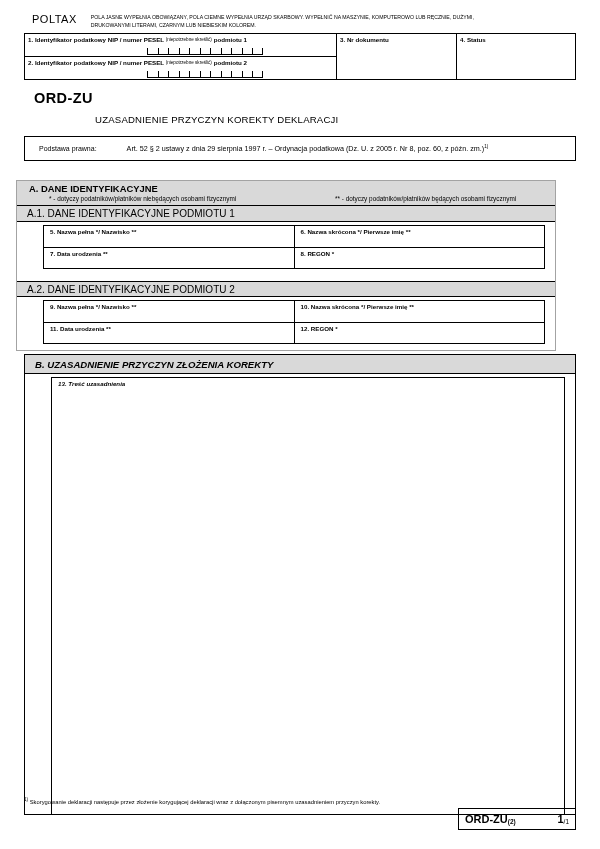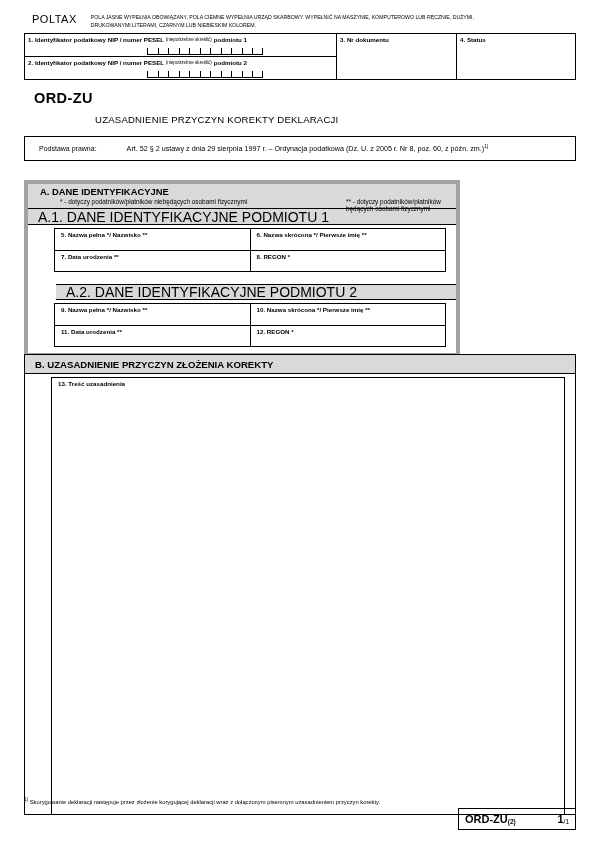--- a/index.html
+++ b/index.html
@@ -133,23 +133,23 @@
   }
   .legal .txt {
     font-size: 7.2px;
     padding-left: 30px;
   }
   .sup { font-size: 4.6px; vertical-align: 3px; }
 
   
   .secA {
     position: absolute;
-    left: 24px; top: 180px;
-    width: 436px;
-    border: 4px solid #a3a3a3;
+    left: 16px; top: 180px;
+    width: 540px;
+    border: 1px solid #a3a3a3;
   }
   .secA-head {
     background: #d9d9d9;
     border-bottom: 1px solid #000;
     height: 25px;
     position: relative;
   }
   .secA-title {
     position: absolute;
     left: 12px; top: 2px;
@@ -164,21 +164,21 @@
   .secA-note2 {
     position: absolute;
     left: 318px; top: 14px;
     font-size: 6.4px;
   }
 
   .subhead {
     background: #d9d9d9;
     border-bottom: 1px solid #000;
     height: 16px;
-    font-size: 14px;
+    font-size: 10px;
     padding-left: 10px;
     display: flex;
     align-items: center;
   }
   .fieldgrid {
     display: flex;
     flex-direction: column;
   }
   .fieldrow {
     display: flex;
@@ -202,20 +202,21 @@
     border: 1px solid #000;
   }
   .gapband { height: 6px; }
 
   
   .secB {
     position: absolute;
     left: 24px; top: 354px;
     width: 552px;
     border: 1px solid #000;
+    font-style: italic;
   }
   .secB-head {
     background: #d9d9d9;
     border-bottom: 1px solid #000;
     height: 19px;
     font-size: 9.6px;
     font-weight: bold;
     padding-left: 10px;
     display: flex;
     align-items: center;
@@ -355,21 +356,21 @@
           </div>
           <div class="fld">
             <div class="fld-label">8. REGON *</div>
           </div>
         </div>
       </div>
     </div>
 
     <div class="gapband"></div>
 
-    <div class="subhead" style="border-top:1px solid #000;margin-left:28px;">A.2. DANE IDENTYFIKACYJNE PODMIOTU 2</div>
+    <div class="subhead" style="border-top:1px solid #000;">A.2. DANE IDENTYFIKACYJNE PODMIOTU 2</div>
     <div class="subwrap">
       <div class="subwrap-inner fieldgrid">
         <div class="fieldrow">
           <div class="fld">
             <div class="fld-label">9. Nazwa pełna */ Nazwisko **</div>
           </div>
           <div class="fld">
             <div class="fld-label">10. Nazwa skrócona */ Pierwsze imię **</div>
           </div>
         </div>

